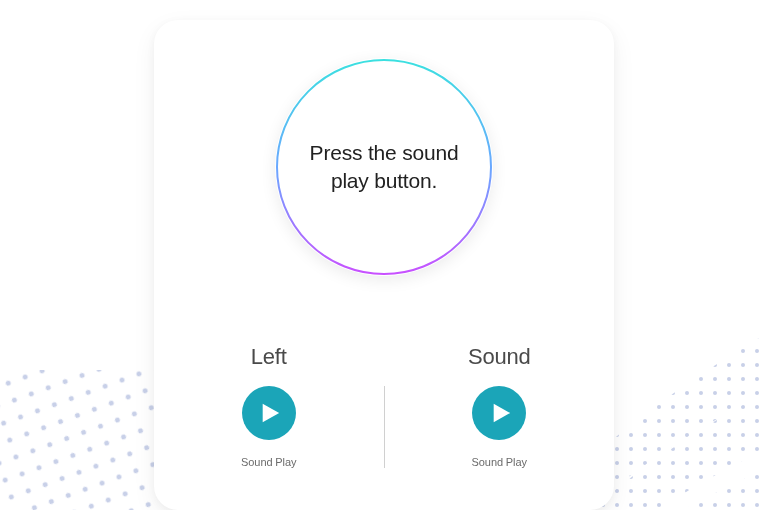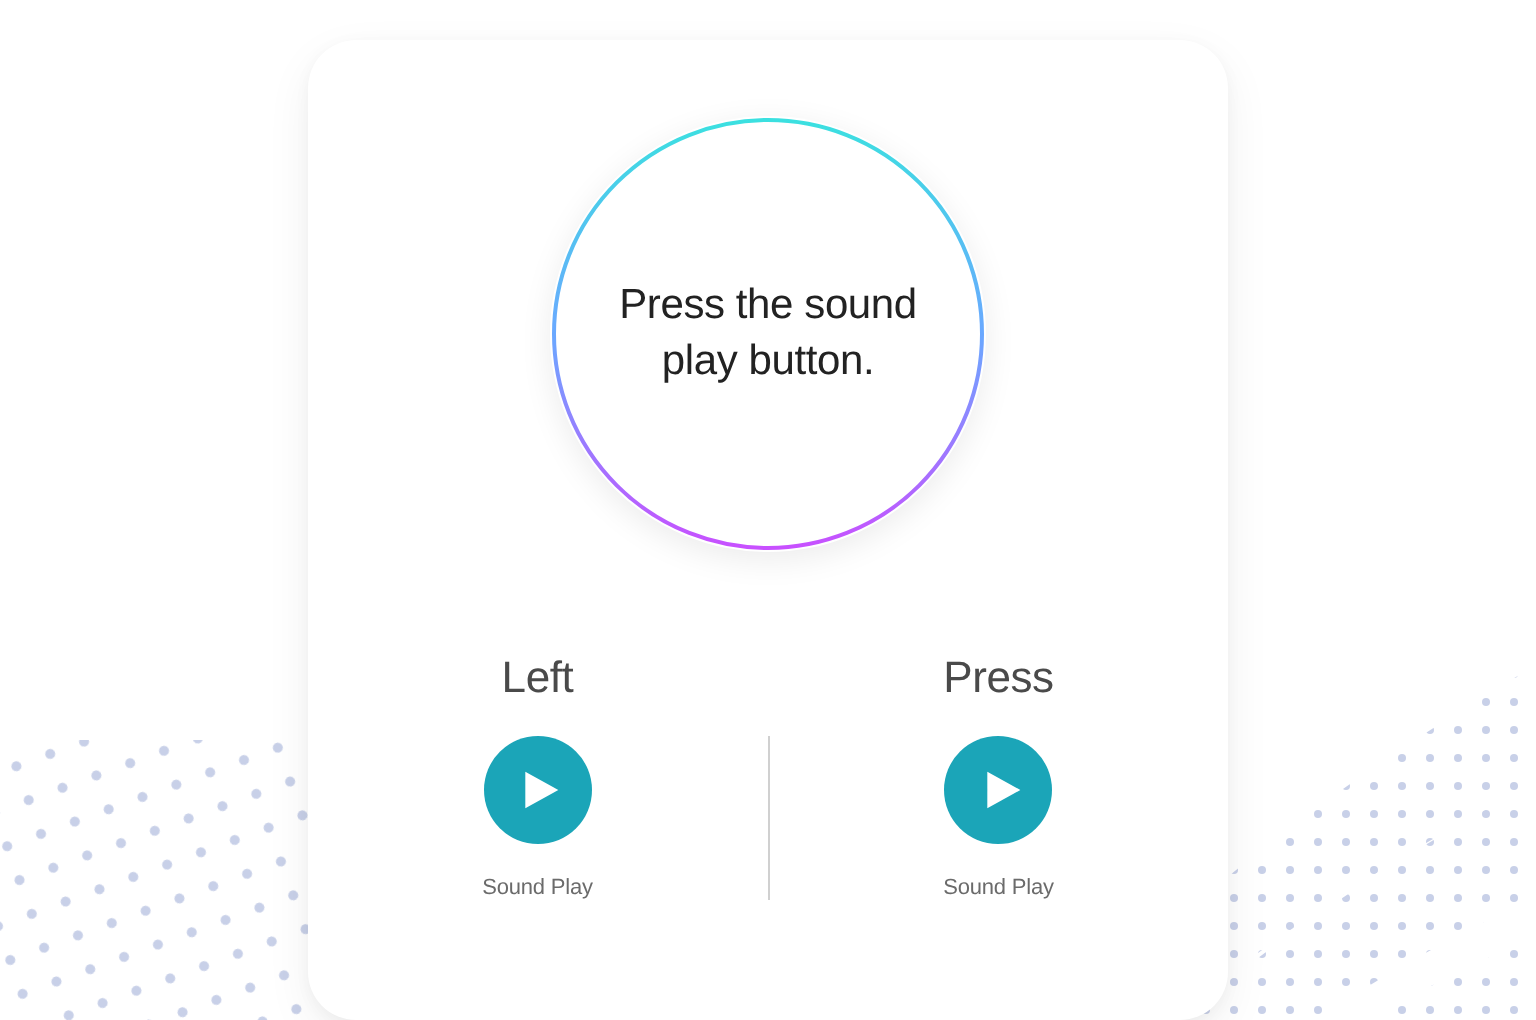--- a/index.html
+++ b/index.html
@@ -66,21 +66,21 @@
       line-height: 1.35;
       font-weight: 400;
       padding: 0 26px;
       letter-spacing: -0.2px;
       z-index: 1;
     }
     .controls {
       display: flex;
       align-items: stretch;
       justify-content: space-between;
-      margin-top: 50px;
+      margin-top: 68px;
       width: 100%;
     }
     .channel {
       flex: 1;
       display: flex;
       flex-direction: column;
       align-items: center;
     }
     .channel-label {
       font-size: 22px;
@@ -162,21 +162,21 @@
       <div class="channel-label">Left</div>
       <button class="play-button">
         <svg viewBox="0 0 24 24">
           <path d="M 4 2 L 22 12 L 4 22 Z" fill="#ffffff"></path>
         </svg>
       </button>
       <div class="sound-play-label">Sound Play</div>
     </div>
     <div class="divider"></div>
     <div class="channel">
-      <div class="channel-label">Press</div>
+      <div class="channel-label">Sound</div>
       <button class="play-button">
         <svg viewBox="0 0 24 24">
           <path d="M 4 2 L 22 12 L 4 22 Z" fill="#ffffff"></path>
         </svg>
       </button>
       <div class="sound-play-label">Sound Play</div>
     </div>
   </div>
 </div>
 

